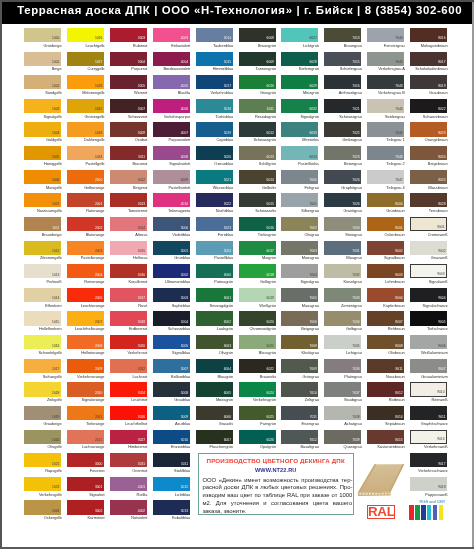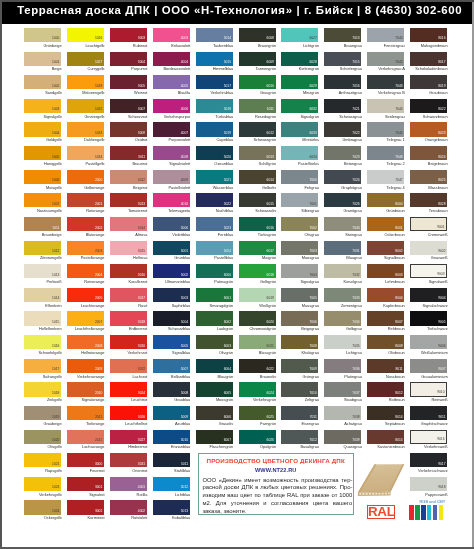--- a/index.html
+++ b/index.html
@@ -29,21 +29,21 @@
   .nm{position:absolute;right:-0.6px;top:15.9px;width:100%;text-align:right;font-size:3.9px;color:#30302e;line-height:4px;white-space:nowrap;}
 </style>
 </head>
 <body>
 
 <div id="page">
  <div id="pageT"></div>
  <div id="pageL"></div>
  <div id="sheet">
   <div id="hdr">
-    <div id="hdrtxt">Террасная доска ДПК  |  ООО «Н-Технология»  |  г. Бийск  |  8 (4630) 302-600</div>
+    <div id="hdrtxt">Террасная доска ДПК  |  ООО «Н-Технология»  |  г. Бийск  |  8 (3854) 302-600</div>
   </div>
   <div id="grid">
         <div class="sw" style="left: 22px; top: 4.3px; width: 37px; height: 23.63px;">
           <div class="chip" style="background: rgb(208, 198, 140);">
             <div class="code" style="color: rgb(64, 60, 51);">1000</div>
           </div>
           <div class="nm">Grünbeige</div>
         </div>
         <div class="sw" style="left: 22px; top: 27.93px; width: 37px; height: 23.63px;">
           <div class="chip" style="background: rgb(217, 189, 149);">

